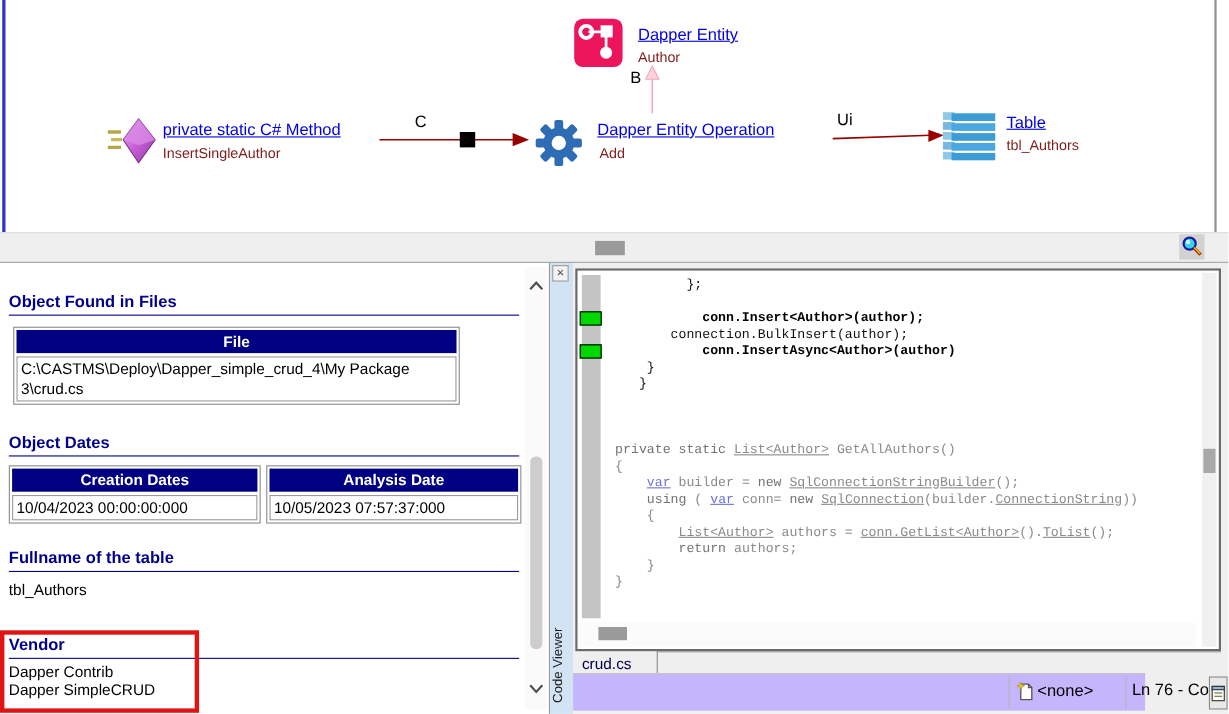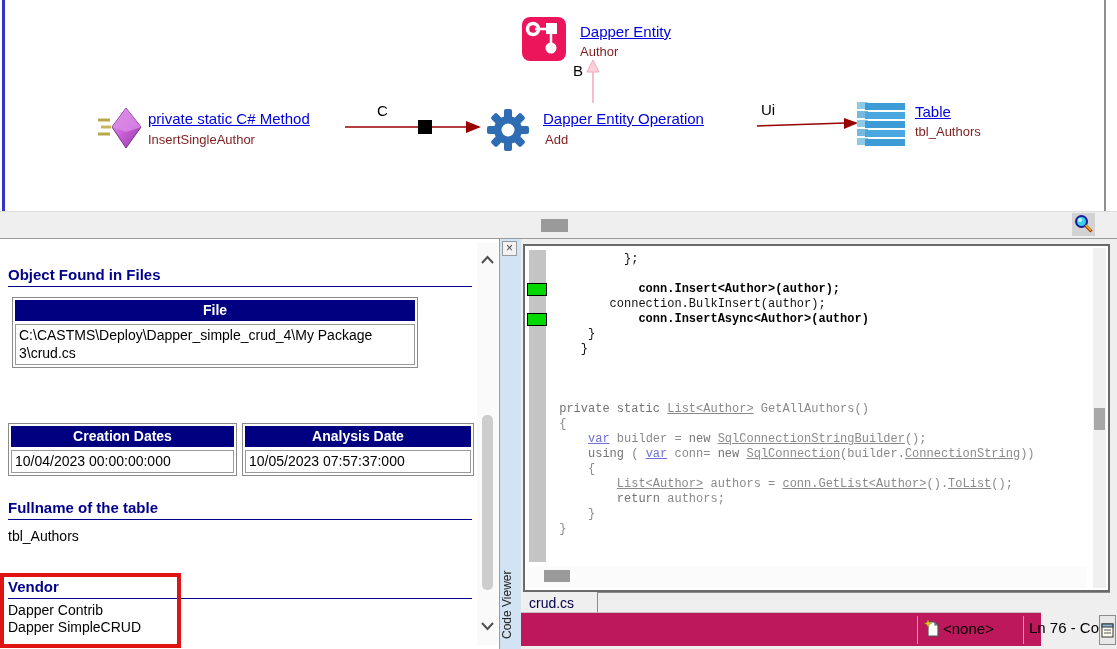--- a/index.html
+++ b/index.html
@@ -61,21 +61,21 @@
   #code-vscroll { position:absolute; right:2px; top:2px; width:13px; height:340px; background:#f0f0f0; }
   #code-vscroll .thumb { position:absolute; left:1px; top:160px; width:11px; height:22px; background:#a8a8a8; cursor:pointer; }
   #code-hscroll { position:absolute; left:2px; bottom:2px; width:560px; height:22px; background:#fbfbfb; }
   #code-hscroll .thumb { position:absolute; left:17px; top:4px; width:26px; height:12px; background:#9a9a9a; cursor:pointer; }
   
   #tabbar { position:absolute; left:0; top:353px; width:712px; height:20px; overflow:hidden; }
   #tab-crudcs { position:absolute; left:8px; top:3px; font-size:14px; color:#00004a; cursor:pointer; }
   #tab-vline { position:absolute; left:76px; top:0; width:1px; height:20px; background:#8a8a8a; }
   #tab-hline { position:absolute; left:76px; top:0; width:513px; height:1px; background:#8a8a8a; }
   
-  #statusbar { position:absolute; left:0; top:373px; width:520px; height:34px; background:#be185d; border-top:1px solid #c2c2c2; }
+  #statusbar { position:absolute; left:0; top:373px; width:520px; height:34px; background:#c4b5fd; border-top:1px solid #c2c2c2; }
   .sb-sep { position:absolute; top:3px; width:1px; height:28px; background:#b4b4b4; }
   .sb-text { position:absolute; font-size:15px; color:#000; white-space:nowrap; }
   #sb-position-wrap { position:absolute; left:508px; top:6px; width:70px; overflow:hidden; }
   #sb-btn { position:absolute; left:578px; top:2px; width:17px; height:30px; background:#e8e8e8; border:1px solid #8c8c8c; cursor:pointer; }
 </style>
 </head>
 <body>
 
 <div id="app">
 
@@ -187,20 +187,21 @@
   <div id="bottom-border"></div>
 
   <div id="props">
     <div class="phead" style="top:27px">Object Found in Files</div>
 
     <div class="ptable" style="left:12px;top:58px;width:406px">
       <div class="hdr">File</div>
       <div class="cell" style="min-height:40px">C:\CASTMS\Deploy\Dapper_simple_crud_4\My Package 3\crud.cs</div>
     </div>
 
+    <div class="phead" style="top:155px">Object Dates</div>
 
     <div class="ptable" style="left:8px;top:184px;width:229px">
       <div class="hdr">Creation Dates</div>
       <div class="cell">10/04/2023 00:00:00:000</div>
     </div>
     <div class="ptable" style="left:242px;top:184px;width:232px">
       <div class="hdr">Analysis Date</div>
       <div class="cell">10/05/2023 07:57:37:000</div>
     </div>
 

